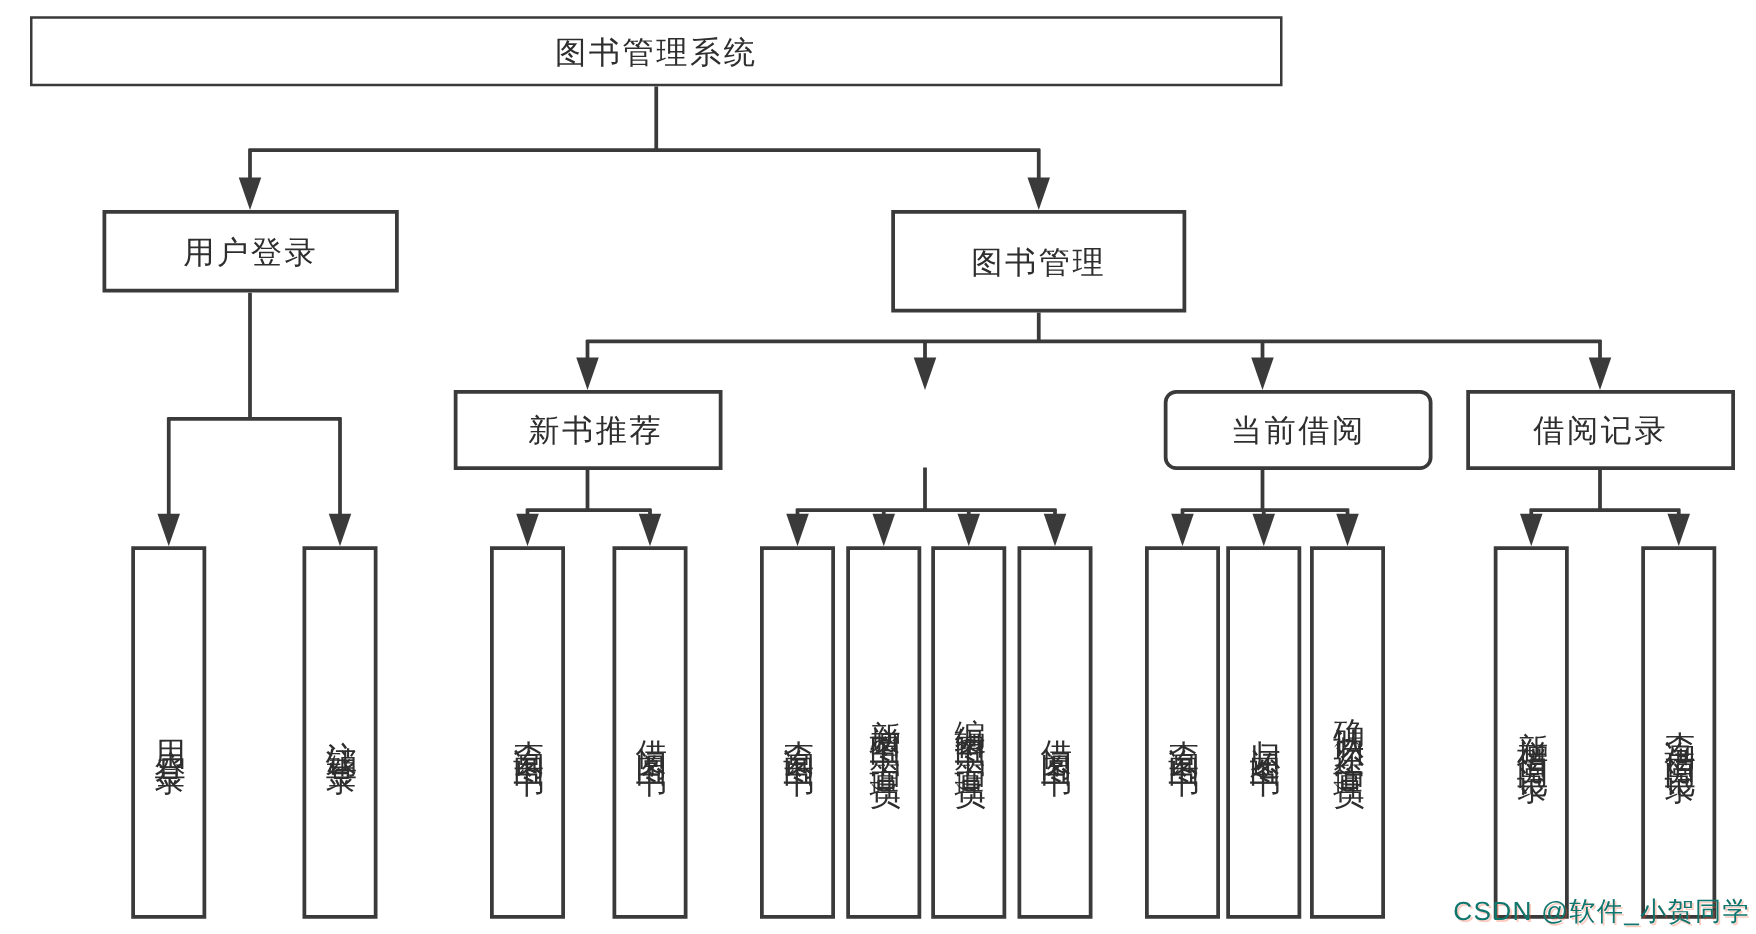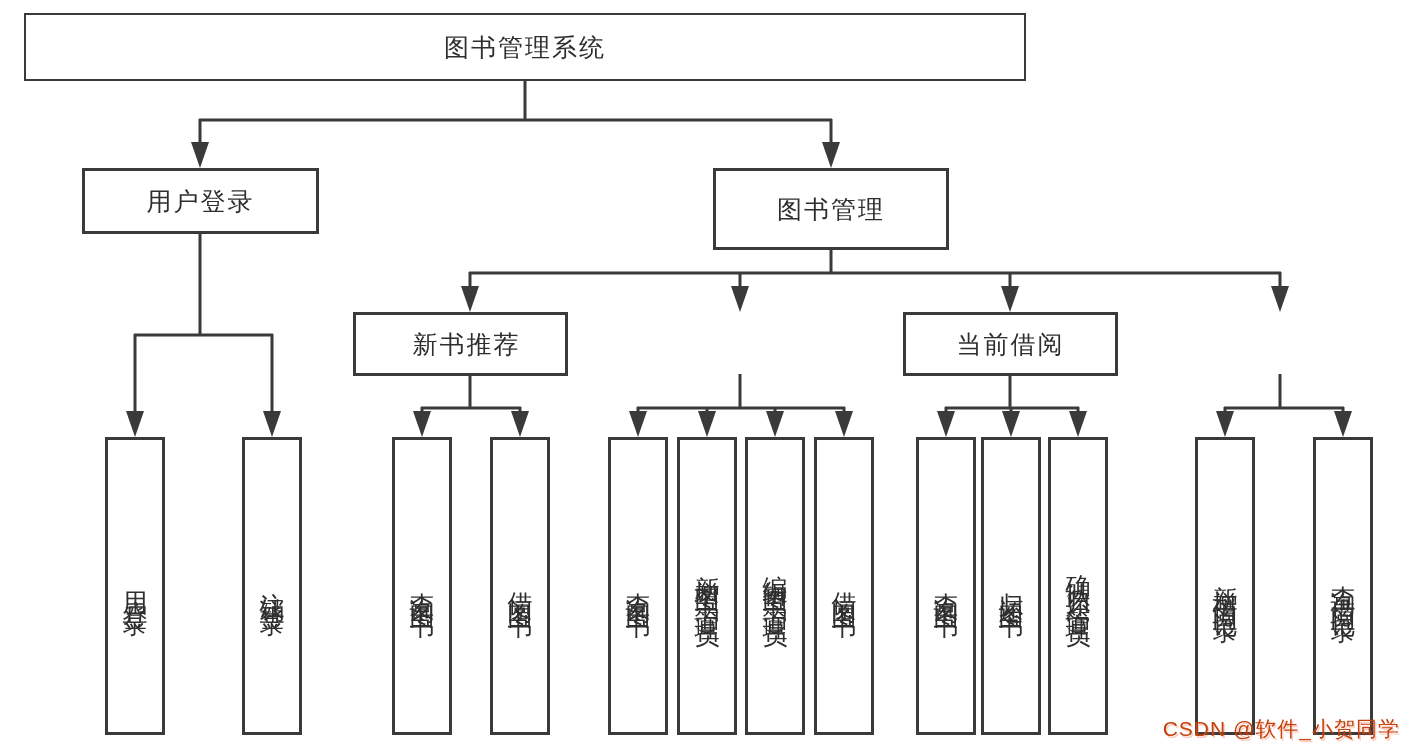--- a/index.html
+++ b/index.html
@@ -32,32 +32,32 @@
   .node.leaf span{
     writing-mode:vertical-rl;
     text-orientation:mixed;
     font-size:25px;
     letter-spacing:7px;
     line-height:1;
     white-space:nowrap;
     color:#2e2e2e;
   }
   
-  .root  {left:24px;  top:13px;  width:1002px; height:68px;}
+  .root  {left:24px;  top:13px;  width:1002px; height:56px;}
   .l1a   {left:82px;  top:168px; width:237px;  height:66px;}
   .l1b   {left:713px; top:168px; width:236px;  height:82px;}
   .l2    {top:312px; width:215px; height:64px;}
   .leaf  {top:437px; width:60px;  height:298px;}
   .watermark{
     position:absolute;
     right:5px; bottom:4px;
     z-index:3;
     font-size:21px;
     letter-spacing:1px;
-    color:#c2410c;
+    color:#0f766e;
     text-shadow:1.5px 1.5px 0 rgba(252,85,49,0.30);
     white-space:nowrap;
   }
 </style>
 </head>
 <body>
 
 <div class="stage">
 
   <svg class="connectors" width="1405" height="747" viewBox="0 0 1405 747">
@@ -111,25 +111,28 @@
     <span>图书管理系统</span>
   </div>
 
   <div class="node h l1a">
     <span>用户登录</span>
   </div>
   <div class="node h l1b">
     <span>图书管理</span>
   </div>
 
-  <div class="node h l2" style="left:353px;padding-left:12px;">
+  <div class="node h l2" style="left:363px;padding-left:12px;">
     <span>新书推荐</span>
   </div>
-  <div class="node h l2" style="left:903px;">
+  <div class="node h l2" style="left:931px;border-radius:10px;">
     <span>当前借阅</span>
+  </div>
+  <div class="node h l2" style="left:1173px;">
+    <span>借阅记录</span>
   </div>
 
   <div class="node leaf" style="left:105px;">
     <span>用户登录</span>
   </div>
   <div class="node leaf" style="left:242px;">
     <span>注销登录</span>
   </div>
 
   <div class="node leaf" style="left:392px;">

